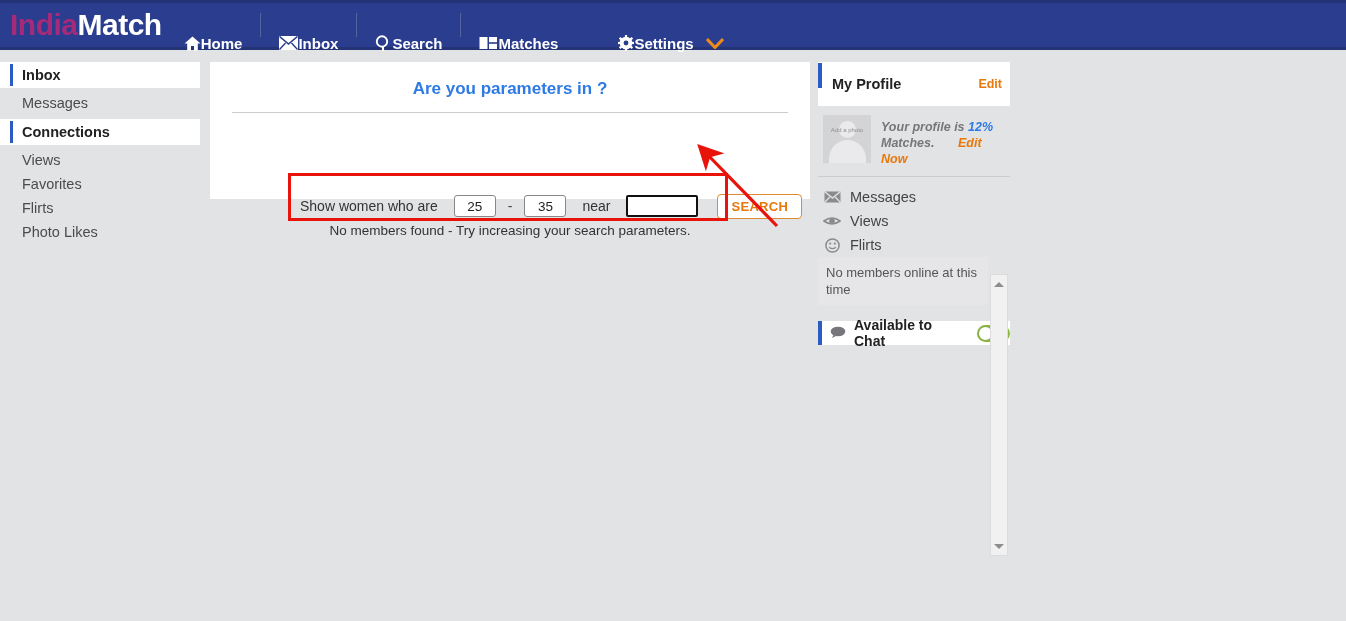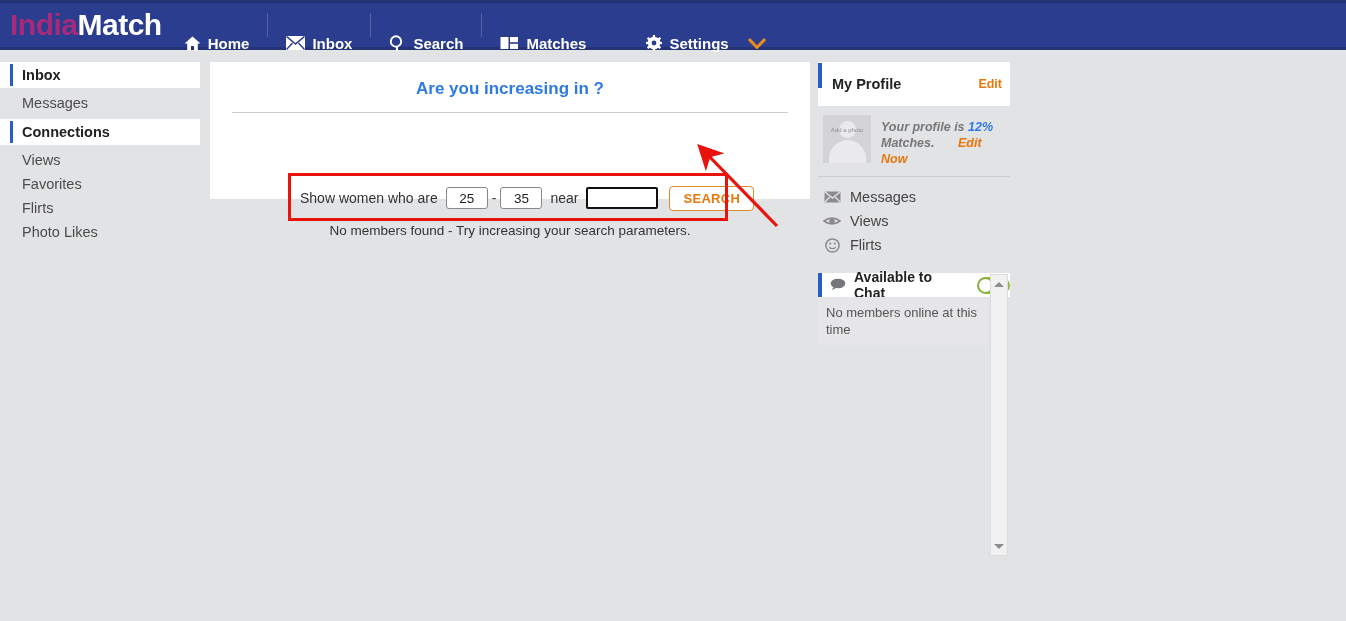--- a/index.html
+++ b/index.html
@@ -24,21 +24,21 @@
     line-height: 1;
     white-space: nowrap;
   }
   .logo-a { color: #a52a7a; }
   .logo-b { color: #ffffff; }
 
   .nav {
     display: flex; align-items: center; height: 100%;
   }
   .nav-item {
-    display: flex; align-items: center; gap: 7px;
+    display: flex; align-items: center; 
     color: #ffffff; font-size: 15px; font-weight: bold;
     padding: 0 18px; height: 32px; cursor: pointer;
     white-space: nowrap;
     margin-top: 36px;
   }
   .nav-sep {
     width: 1px; height: 24px; background: #55649f;
   }
   .nav-icon { display: inline-flex; align-items: center; }
   .nav-settings { padding-left: 42px; }
@@ -81,22 +81,22 @@
     margin: 13px 22px 0 22px; height: 1px; background: #ccc;
   }
   #search-box {
     position: absolute; left: 78px; top: 111px;
     width: 440px; height: 48px;
     border: 3px solid #e8140c;
     background: transparent;
     pointer-events: none;
   }
   #search-row {
-    position: absolute; left: 90px; top: 120px;
-    display: flex; align-items: center; gap: 0;
+    position: absolute; left: 90px; top: 128px;
+    display: flex; align-items: center; gap: 8px;
     font-size: 14px; color: #333;
   }
   #search-row .lbl { margin-right: 8px; }
   .age-input {
     width: 42px; height: 22px;
     border: 1px solid #888; border-radius: 3px;
     background: #fff; text-align: center;
     font-size: 13.5px; color: #222;
     font-family: "Liberation Sans", sans-serif;
   }
@@ -351,21 +351,21 @@
   <div class="side-link">
     <span>Flirts</span>
   </div>
   <div class="side-link">
     <span>Photo Likes</span>
   </div>
 
 </div>
 
 <div id="main">
-  <div id="main-title">Are you increasing in ?</div>
+  <div id="main-title">Are you parameters in ?</div>
   <div id="main-rule"></div>
 
   <div id="search-row">
     <span class="lbl">Show women who are</span>
     <input class="age-input" type="text" value="25" style="">
     <span class="dash">-</span>
     <input class="age-input" type="text" value="35" style="">
     <span class="near-lbl">near</span>
     <input id="near-input" type="text" value="" style="">
     <button id="search-btn">SEARCH</button>
@@ -434,37 +434,37 @@
       <svg width="15" height="15" viewBox="0 0 15 15">
           <circle cx="7.5" cy="7.5" r="6.6" fill="none" stroke="#8b8b8e" stroke-width="1.5"></circle>
           <circle cx="5.2" cy="5.6" r="1.1" fill="#8b8b8e"></circle>
           <circle cx="9.8" cy="5.6" r="1.1" fill="#8b8b8e"></circle>
           <path d="M4.2 9.3 Q7.5 12 10.8 9.3" fill="none" stroke="#8b8b8e" stroke-width="1.4"></path>
         </svg>
     </span>
     <span>Flirts</span>
   </div>
 
+  <div id="chat-body">
+    <span>No members online at this time</span>
+  </div>
+
   <div id="chat-panel-head">
     <span>
       <svg width="16" height="12" viewBox="0 0 16 12">
           <ellipse cx="8" cy="5.5" rx="7.3" ry="4.8" fill="#77767b"></ellipse>
           <path d="M3.4 9 L2 12 L6 10 Z" fill="#77767b"></path>
         </svg>
     </span>
     <span class="ch-title">Available to Chat</span>
     <div id="toggle">
       <div class="knob"></div>
     </div>
   </div>
 
-  <div id="chat-body">
-    <span>No members online at this time</span>
-  </div>
-
 </div>
 
 <div id="scrollbar">
   <div class="arw up">
     <div class="tri-up"></div>
   </div>
   <div class="arw down">
     <div class="tri-down"></div>
   </div>
 </div>

